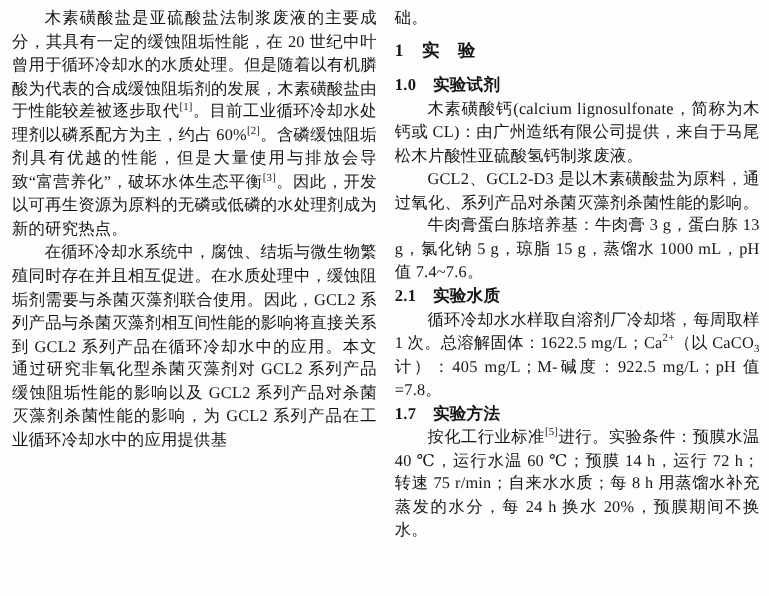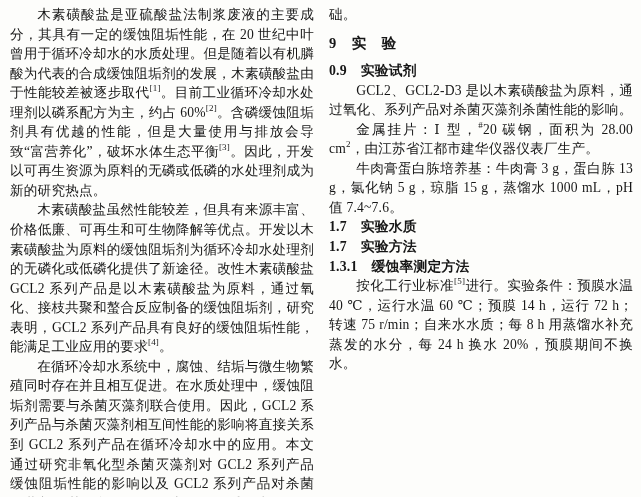--- a/index.html
+++ b/index.html
@@ -55,30 +55,29 @@
     line-height: 0;
   }
 </style>
 </head>
 <body>
 
 <div class="page">
 
   <div class="col">
     <p>木素磺酸盐是亚硫酸盐法制浆废液的主要成分，其具有一定的缓蚀阻垢性能，在 20 世纪中叶曾用于循环冷却水的水质处理。但是随着以有机膦酸为代表的合成缓蚀阻垢剂的发展，木素磺酸盐由于性能较差被逐步取代<sup>[1]</sup>。目前工业循环冷却水处理剂以磷系配方为主，约占 60%<sup>[2]</sup>。含磷缓蚀阻垢剂具有优越的性能，但是大量使用与排放会导致“富营养化”，破坏水体生态平衡<sup>[3]</sup>。因此，开发以可再生资源为原料的无磷或低磷的水处理剂成为新的研究热点。</p>
-    <p>木素磺酸盐虽然性能较差，但具有来源丰富、价格低廉、可再生和可生物降解等优点。开发以木素磺酸盐为原料的缓蚀阻垢剂为循环冷却水处理剂的无磷化或低磷化提供了新途径。改性木素磺酸盐 GCL2 系列产品是以木素磺酸盐为原料，通过氧化、接枝共聚和螯合反应制备的缓蚀阻垢剂，研究表明，GCL2 系列产品具有良好的缓蚀阻垢性能，能满足工业应用的要求<sup>[4]</sup>。</p>
     <p>在循环冷却水系统中，腐蚀、结垢与微生物繁殖同时存在并且相互促进。在水质处理中，缓蚀阻垢剂需要与杀菌灭藻剂联合使用。因此，GCL2 系列产品与杀菌灭藻剂相互间性能的影响将直接关系到 GCL2 系列产品在循环冷却水中的应用。本文通过研究非氧化型杀菌灭藻剂对 GCL2 系列产品缓蚀阻垢性能的影响以及 GCL2 系列产品对杀菌灭藻剂杀菌性能的影响，为 GCL2 系列产品在工业循环冷却水中的应用提供基</p>
   </div>
 
   <div class="col">
     <p class="cont">础。</p>
-    <div class="h1">9　实　验</div>
-    <div class="h2">0.9　实验试剂</div>
+    <div class="h1">1　实　验</div>
+    <div class="h2">1.0　实验试剂</div>
+    <p>木素磺酸钙(calcium lignosulfonate，简称为木钙或 CL)：由广州造纸有限公司提供，来自于马尾松木片酸性亚硫酸氢钙制浆废液。</p>
     <p>GCL2、GCL2-D3 是以木素磺酸盐为原料，通过氧化、系列产品对杀菌灭藻剂杀菌性能的影响。</p>
-    <p>金属挂片：Ⅰ 型，<sup>#</sup>20 碳钢，面积为 28.00 cm<sup>2</sup>，由江苏省江都市建华仪器仪表厂生产。</p>
     <p>牛肉膏蛋白胨培养基：牛肉膏 3 g，蛋白胨 13 g，氯化钠 5 g，琼脂 15 g，蒸馏水 1000 mL，pH 值 7.4~7.6。</p>
-    <div class="h2">1.7　实验水质</div>
+    <div class="h2">2.1　实验水质</div>
+    <p>循环冷却水水样取自溶剂厂冷却塔，每周取样 1 次。总溶解固体：1622.5 mg/L；Ca<sup>2+</sup>（以 CaCO<sub>3</sub> 计）：405 mg/L；M-碱度：922.5 mg/L；pH 值=7.8。</p>
     <div class="h2">1.7　实验方法</div>
-    <div class="h2">1.3.1　缓蚀率测定方法</div>
     <p>按化工行业标准<sup>[5]</sup>进行。实验条件：预膜水温 40 ℃，运行水温 60 ℃；预膜 14 h，运行 72 h；转速 75 r/min；自来水水质；每 8 h 用蒸馏水补充蒸发的水分，每 24 h 换水 20%，预膜期间不换水。</p>
   </div>
 
 </div>
 
 </body></html>

